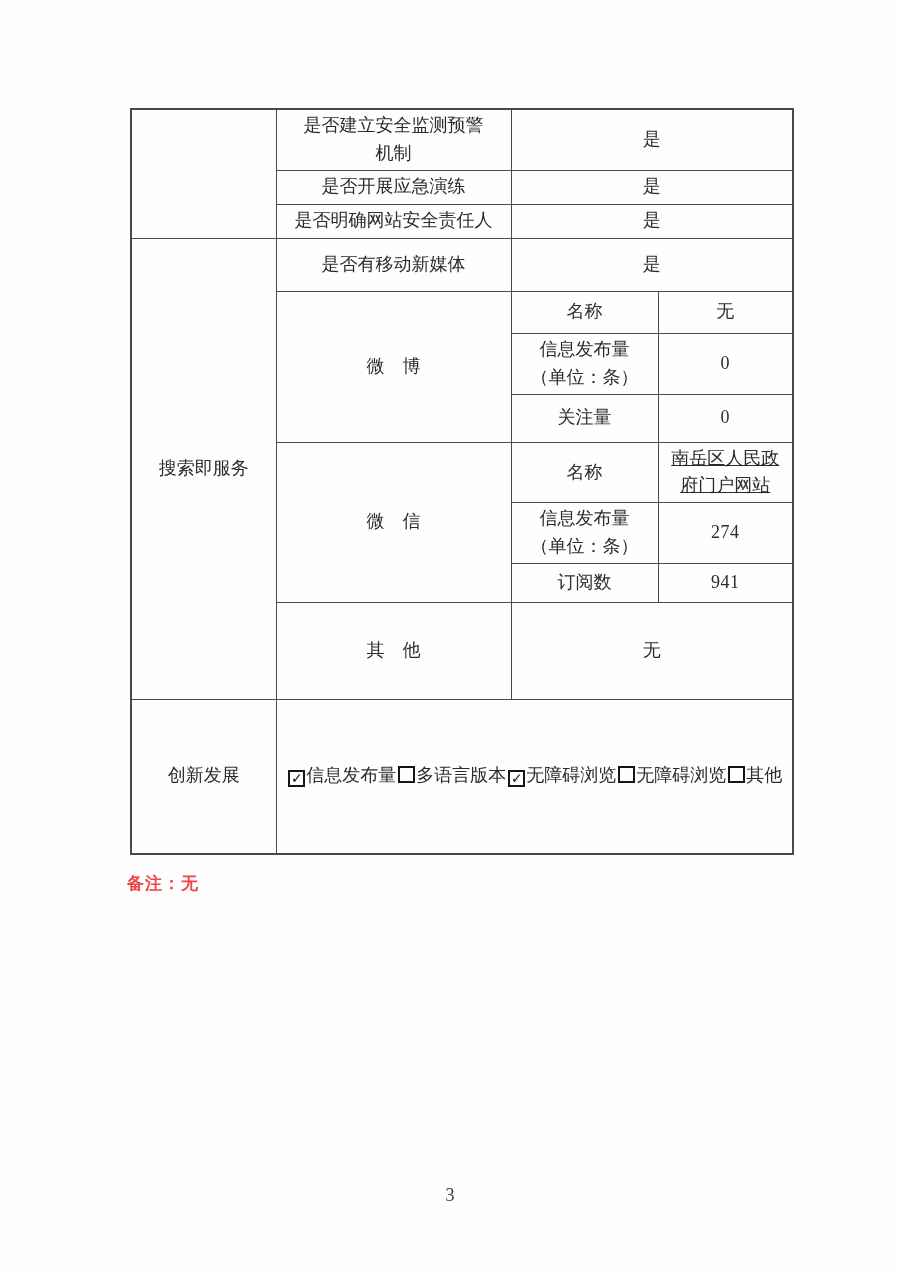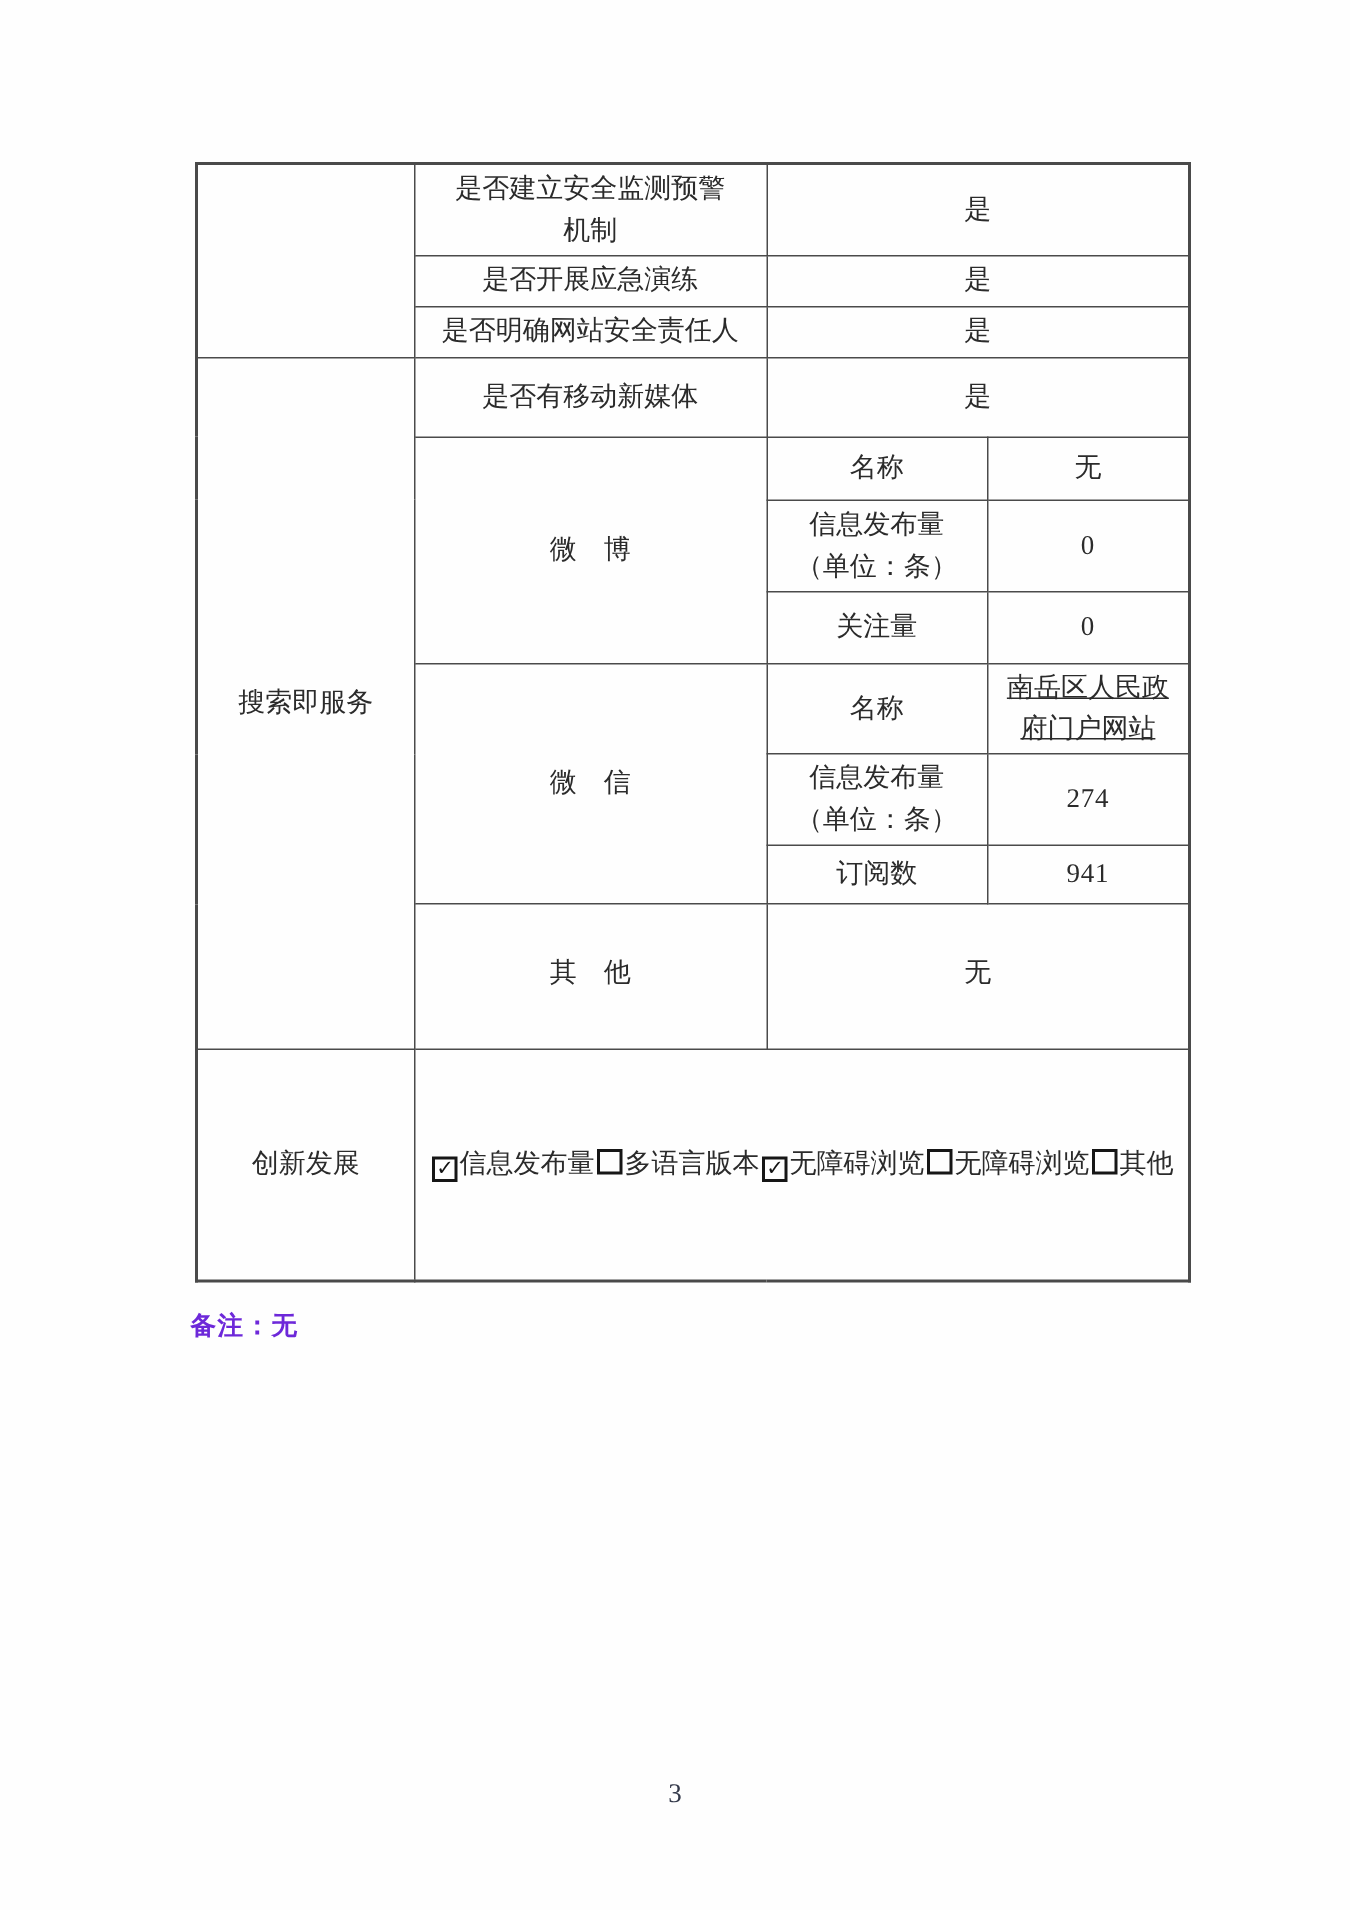--- a/index.html
+++ b/index.html
@@ -19,38 +19,38 @@
   table.report td{
     border:1px solid #4a4a4a;
     text-align:center;vertical-align:middle;
     font-size:18px;line-height:1.55;color:#2b2b2b;
     padding:2px 4px;overflow:hidden;
   }
   
   tr.r1{height:56px;} tr.r2{height:34px;} tr.r3{height:34px;font-family:Liberation Serif, serif;}
   tr.r4{height:53px;} tr.r5{height:42px;} tr.r6{height:57px;}
   tr.r7{height:48px;} tr.r8{height:55px;} tr.r9{height:56px;}
-  tr.r10{height:39px;} tr.r11{height:97px;font-family:Liberation Mono, monospace;} tr.r12{height:154px;}
+  tr.r10{height:39px;} tr.r11{height:97px;} tr.r12{height:154px;}
 
   .narrow{display:inline-block;max-width:186px;}
   .narrow-val{display:inline-block;max-width:112px;text-decoration:underline;}
   .num{font-size:17px;letter-spacing:0.5px;}
 
   .cb-line{white-space:nowrap;font-size:18px;}
   .cb{
     display:inline-block;width:13px;height:13px;
     border:2px solid #161616;margin:0 1px 0 2px;
     line-height:12px;font-size:14px;font-weight:bold;
     text-align:center;vertical-align:-2px;color:#111;
     font-family:"DejaVu Sans",sans-serif;
   }
 
   .note{
     position:absolute;left:127px;top:872px;
-    font-size:17px;font-weight:bold;color:#6d28d9;letter-spacing:1px;
+    font-size:17px;font-weight:bold;color:#ef4444;letter-spacing:1px;
   }
   .pageno{
     position:absolute;left:0;top:1185px;width:100%;
     text-align:center;font-size:18px;color:#33394a;
   }
 </style>
 </head>
 <body>
 
 <div class="page">

